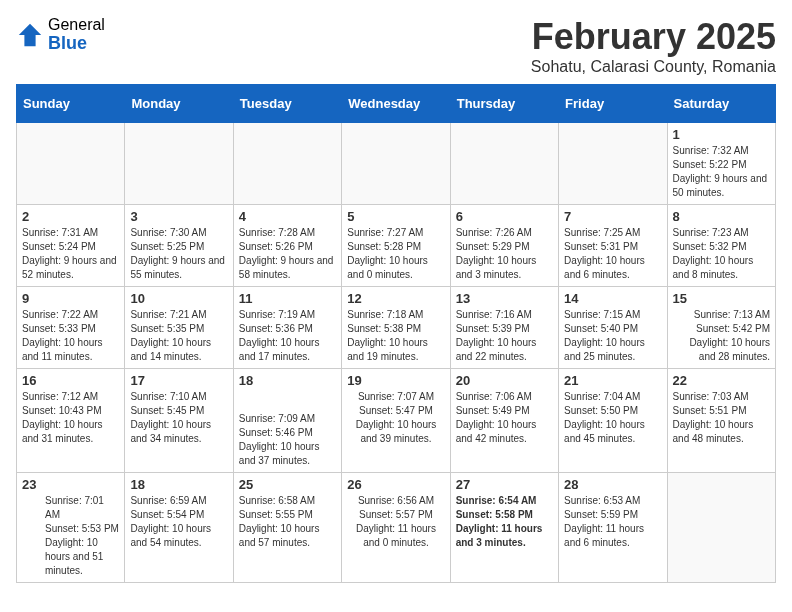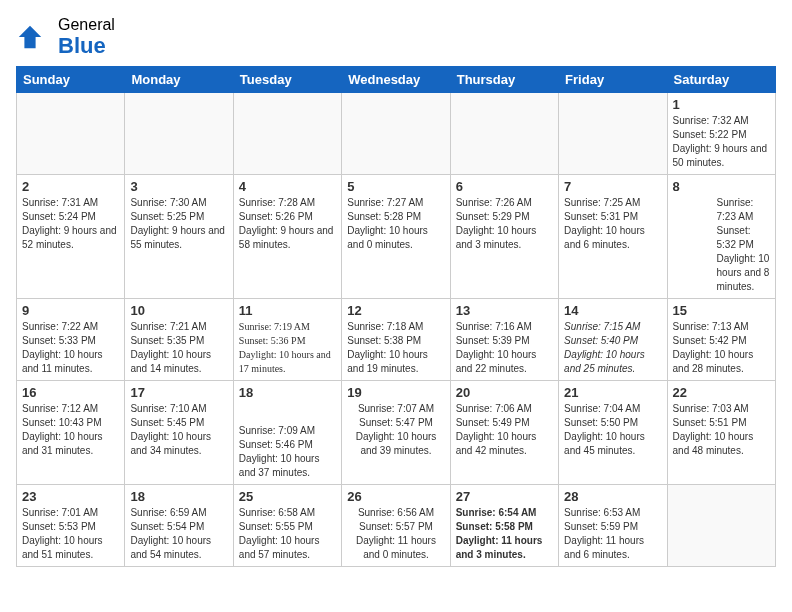--- a/index.html
+++ b/index.html
@@ -12,29 +12,29 @@
     }
     .header {
       display: flex;
       justify-content: space-between;
       align-items: flex-start;
       margin-bottom: 8px;
     }
     .logo {
       display: flex;
       align-items: center;
-      gap: 14px;
+      gap: 4px;
     }
     .logo-text {
       display: flex;
       flex-direction: column;
       line-height: 1.1;
     }
     .logo-blue {
-      font-size: 22px;
+      font-size: 18px;
       font-weight: bold;
       color: #1565c0;
     }
     .logo-icon {
       width: 28px;
       height: 28px;
     }
     .title-block {
       text-align: right;
     }
@@ -49,21 +49,21 @@
     }
     .calendar {
       width: 100%;
       border-collapse: collapse;
       border: 1px solid #ccc;
     }
     .calendar th {
       background: #1565c0;
       color: #fff;
       text-align: left;
-      padding: 5px 6px;
+      padding: 11px 6px;
       font-size: 13px;
       border: 1px solid #1565c0;
     }
     .calendar td {
       vertical-align: top;
       border: 1px solid #ccc;
       padding: 4px 5px;
       width: calc(100% / 7);
       min-height: 80px;
       font-size: 10.5px;
@@ -91,20 +91,22 @@
   <div class="logo">
     <svg class="logo-icon" viewBox="0 0 40 40">
       <polygon points="20,4 36,20 28,20 28,36 12,36 12,20 4,20" fill="#1565c0"></polygon>
     </svg>
     <div class="logo-text">
       <span>General</span>
       <span class="logo-blue">Blue</span>
     </div>
   </div>
   <div class="title-block">
+    <div class="month-title">February 2025</div>
+    <div class="location-title">Sohatu, Calarasi County, Romania</div>
   </div>
 </div>
 
 <table class="calendar">
   <thead>
     <tr>
     <th>Sunday</th>
         <th>Monday</th>
         <th>Tuesday</th>
         <th>Wednesday</th>
@@ -160,65 +162,65 @@
 Daylight: 10 hours and 3 minutes.</div>
         </td>
         <td>
           <span class="day-number">7</span>
           <div class="day-info" style="white-space: pre-line;">Sunrise: 7:25 AM
 Sunset: 5:31 PM
 Daylight: 10 hours and 6 minutes.</div>
         </td>
         <td>
           <span class="day-number">8</span>
-          <div class="day-info" style="white-space: pre-line; margin-left: 44px;">Sunrise: 7:23 AM
+          <div class="day-info" style="white-space: pre-line;">Sunrise: 7:23 AM
 Sunset: 5:32 PM
 Daylight: 10 hours and 8 minutes.</div>
         </td>
       </tr>
       <tr>
         <td>
           <span class="day-number">9</span>
           <div class="day-info" style="white-space: pre-line;">Sunrise: 7:22 AM
 Sunset: 5:33 PM
 Daylight: 10 hours and 11 minutes.</div>
         </td>
         <td>
           <span class="day-number">10</span>
           <div class="day-info" style="white-space: pre-line;">Sunrise: 7:21 AM
 Sunset: 5:35 PM
 Daylight: 10 hours and 14 minutes.</div>
         </td>
         <td>
           <span class="day-number">11</span>
-          <div class="day-info" style="white-space: pre-line; font-family: Liberation Serif, serif;">Sunrise: 7:19 AM
+          <div class="day-info" style="white-space: pre-line;">Sunrise: 7:19 AM
 Sunset: 5:36 PM
 Daylight: 10 hours and 17 minutes.</div>
         </td>
         <td>
           <span class="day-number">12</span>
           <div class="day-info" style="white-space: pre-line;">Sunrise: 7:18 AM
 Sunset: 5:38 PM
 Daylight: 10 hours and 19 minutes.</div>
         </td>
         <td>
           <span class="day-number">13</span>
           <div class="day-info" style="white-space: pre-line;">Sunrise: 7:16 AM
 Sunset: 5:39 PM
 Daylight: 10 hours and 22 minutes.</div>
         </td>
         <td>
           <span class="day-number">14</span>
-          <div class="day-info" style="white-space: pre-line; font-style: italic;">Sunrise: 7:15 AM
+          <div class="day-info" style="white-space: pre-line;">Sunrise: 7:15 AM
 Sunset: 5:40 PM
 Daylight: 10 hours and 25 minutes.</div>
         </td>
         <td>
           <span class="day-number">15</span>
-          <div class="day-info" style="white-space: pre-line;">Sunrise: 7:13 AM
+          <div class="day-info" style="white-space: pre-line; text-align: right;">Sunrise: 7:13 AM
 Sunset: 5:42 PM
 Daylight: 10 hours and 28 minutes.</div>
         </td>
       </tr>
       <tr>
         <td>
           <span class="day-number">16</span>
           <div class="day-info" style="white-space: pre-line;">Sunrise: 7:12 AM
 Sunset: 10:43 PM
 Daylight: 10 hours and 31 minutes.</div>
@@ -256,21 +258,21 @@
         <td>
           <span class="day-number">22</span>
           <div class="day-info" style="white-space: pre-line;">Sunrise: 7:03 AM
 Sunset: 5:51 PM
 Daylight: 10 hours and 48 minutes.</div>
         </td>
       </tr>
       <tr>
         <td>
           <span class="day-number">23</span>
-          <div class="day-info" style="white-space: pre-line;">Sunrise: 7:01 AM
+          <div class="day-info" style="white-space: pre-line; margin-left: 23px;">Sunrise: 7:01 AM
 Sunset: 5:53 PM
 Daylight: 10 hours and 51 minutes.</div>
         </td>
         <td>
           <span class="day-number">18</span>
           <div class="day-info" style="white-space: pre-line;">Sunrise: 6:59 AM
 Sunset: 5:54 PM
 Daylight: 10 hours and 54 minutes.</div>
         </td>
         <td>

